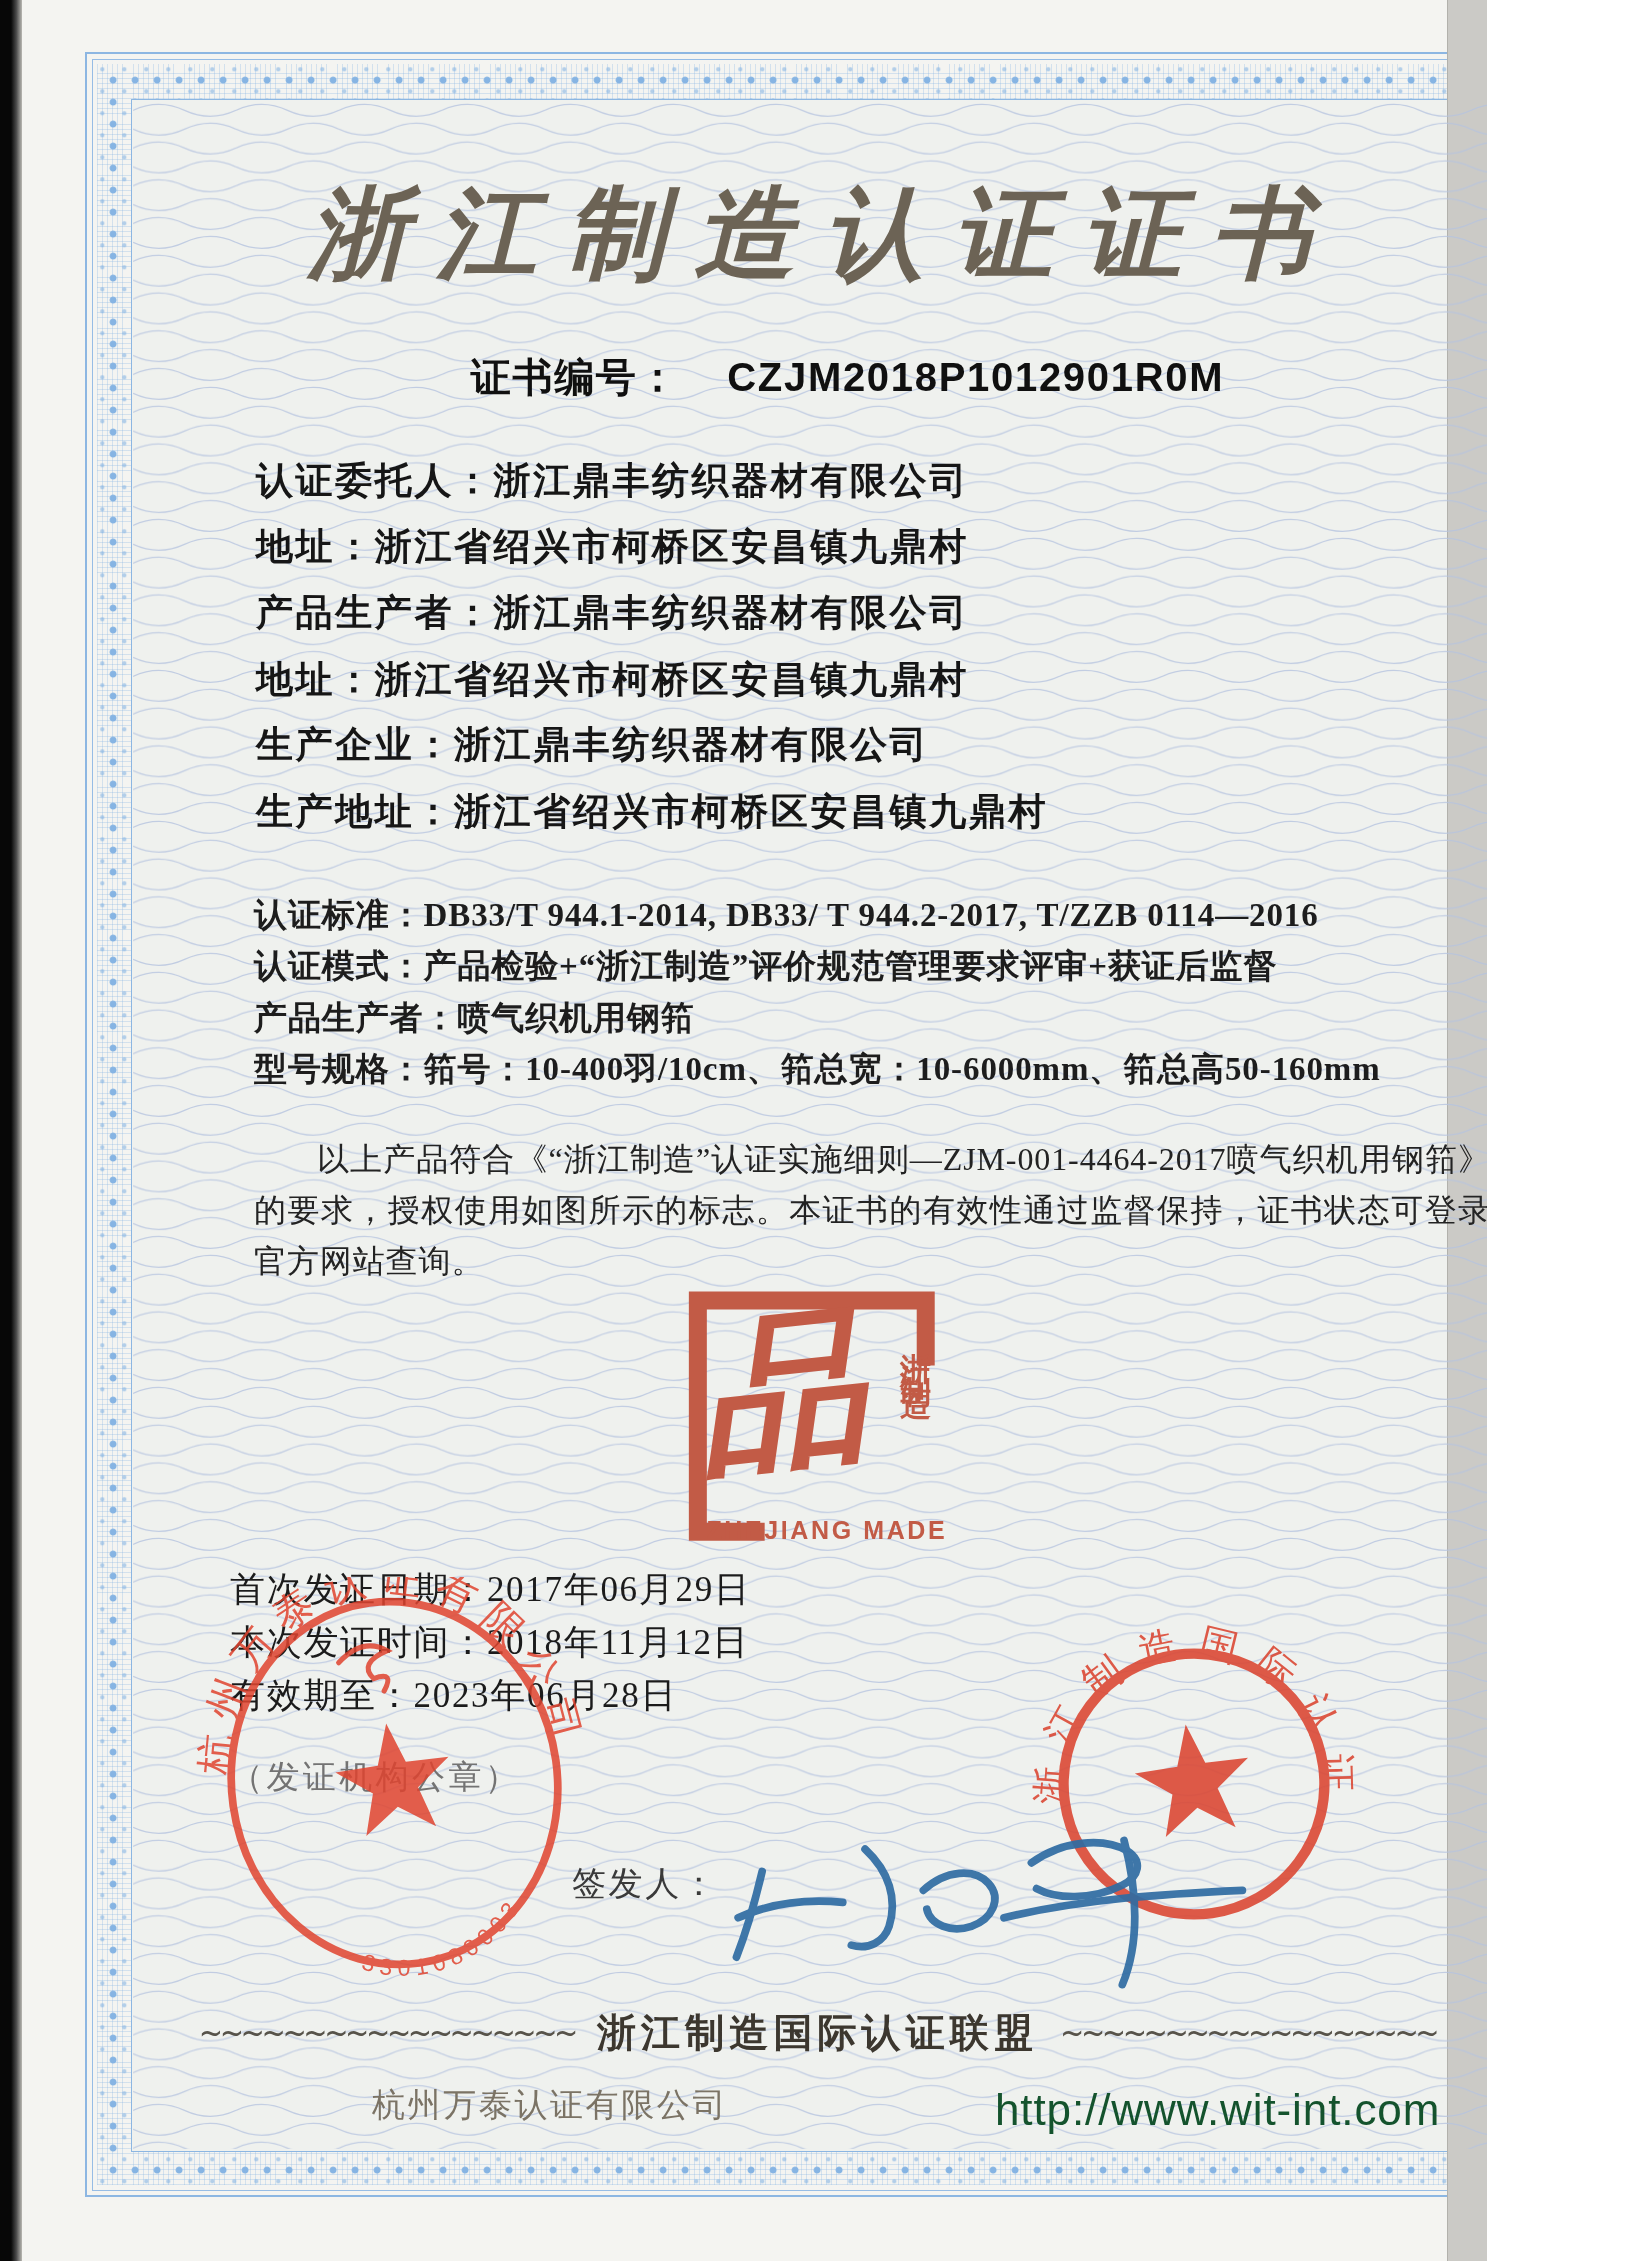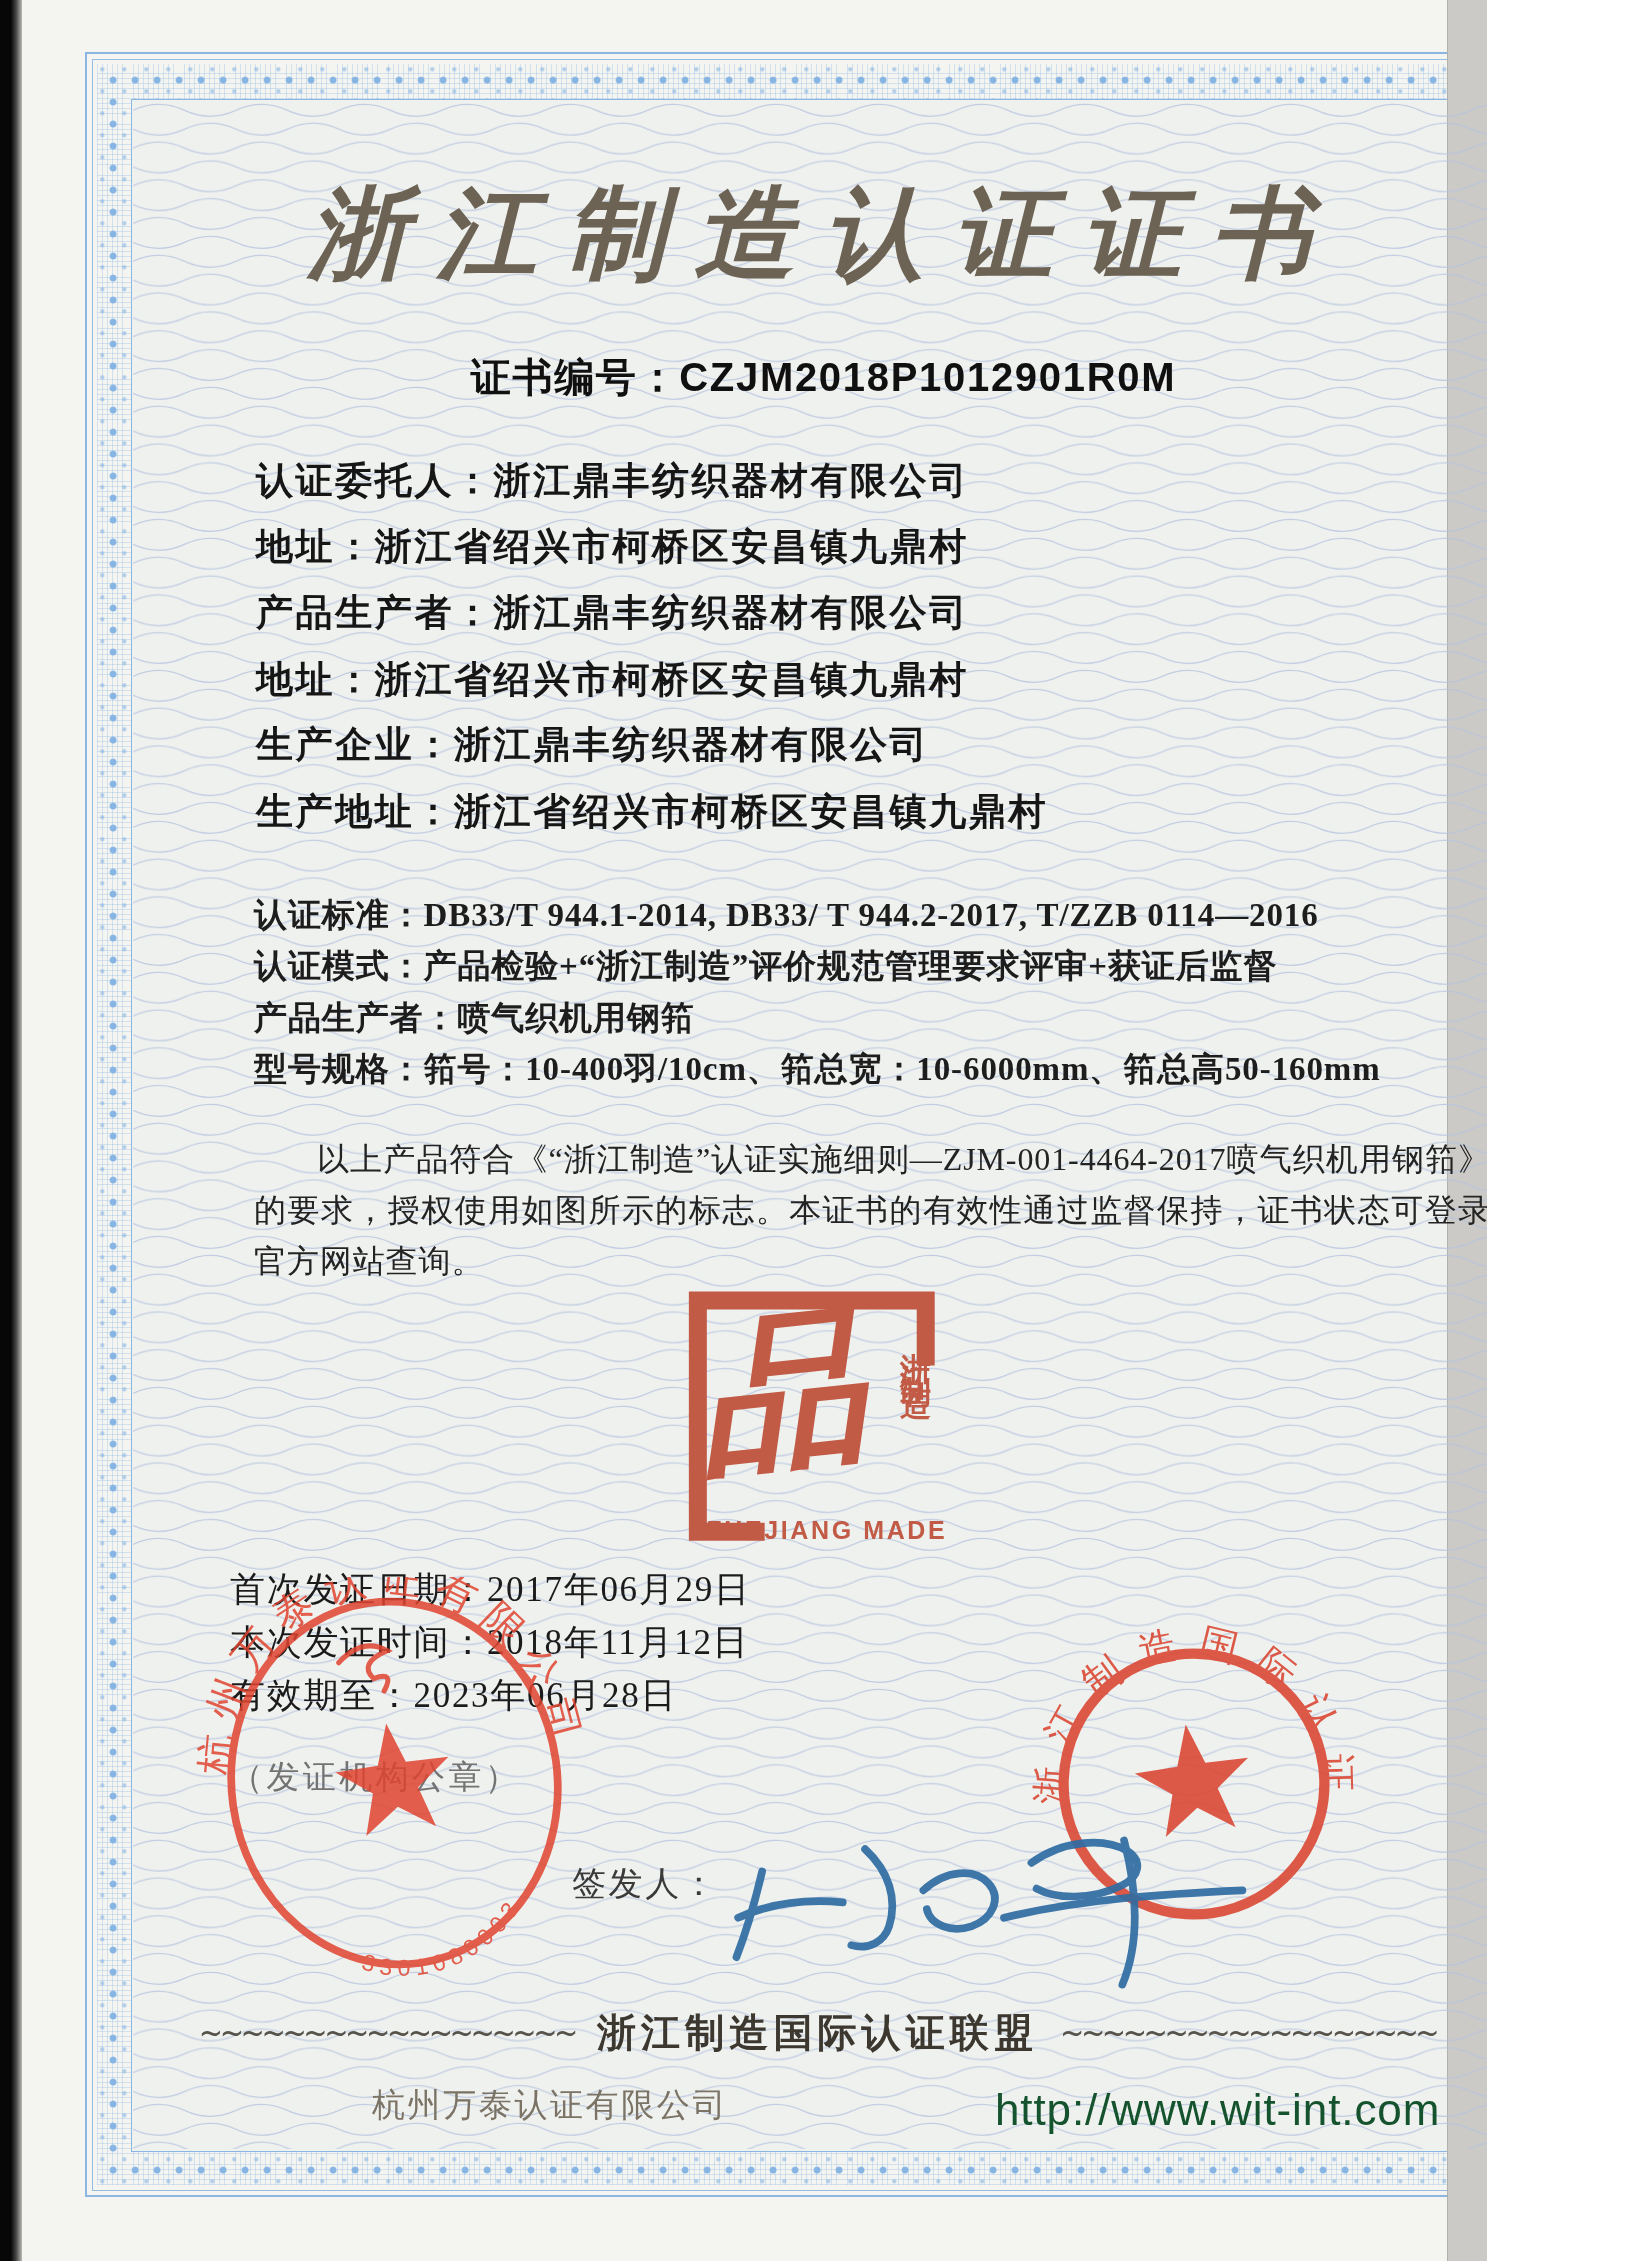--- a/index.html
+++ b/index.html
@@ -27,21 +27,21 @@
   .content-bg{left:131px;top:99px;width:1361px;height:2053px;background:#eff1ee;
     border:1.7px solid #8cb6e2;box-sizing:border-box;}
   .waves{left:133px;top:100px;z-index:1;}
 
   .z2{z-index:2;}
   .center-row{left:0;width:1647px;text-align:center;}
 
   .cert-title{font-family:"DejaVu Serif",serif;font-weight:700;font-style:italic;
     font-size:100px;letter-spacing:29px;color:#6c6355;white-space:nowrap;}
   .cert-no{font-family:"Liberation Sans",sans-serif;font-weight:700;font-size:40px;
-    letter-spacing:1.7px;color:#101010;white-space:nowrap;}
+    letter-spacing:1.7px;color:#101010;white-space:nowrap;margin-left:48px;}
   .party-line{font-family:"Liberation Sans",sans-serif;font-weight:700;font-size:37px;
     letter-spacing:2.6px;color:#161616;white-space:nowrap;line-height:1;}
   .detail-line{font-family:"Liberation Serif",serif;font-weight:700;font-size:33px;
     letter-spacing:0.9px;color:#1d1d1d;white-space:nowrap;line-height:1;}
   .statement{font-family:"Liberation Serif",serif;font-weight:400;font-size:32px;line-height:51px;
     letter-spacing:0.9px;color:#232323;text-align:justify;text-indent:63px;}
   .date-line{font-family:"Liberation Serif",serif;font-weight:400;font-size:35px;
     letter-spacing:1.7px;color:#1b1b1b;white-space:nowrap;line-height:1;}
   .seal-note{font-family:Liberation Serif, serif;font-size:33px;letter-spacing:3.4px;color:#737373;}
   .issuer-label{font-family:"Liberation Serif",serif;font-size:34px;letter-spacing:2.6px;color:#3a3a3a;}

